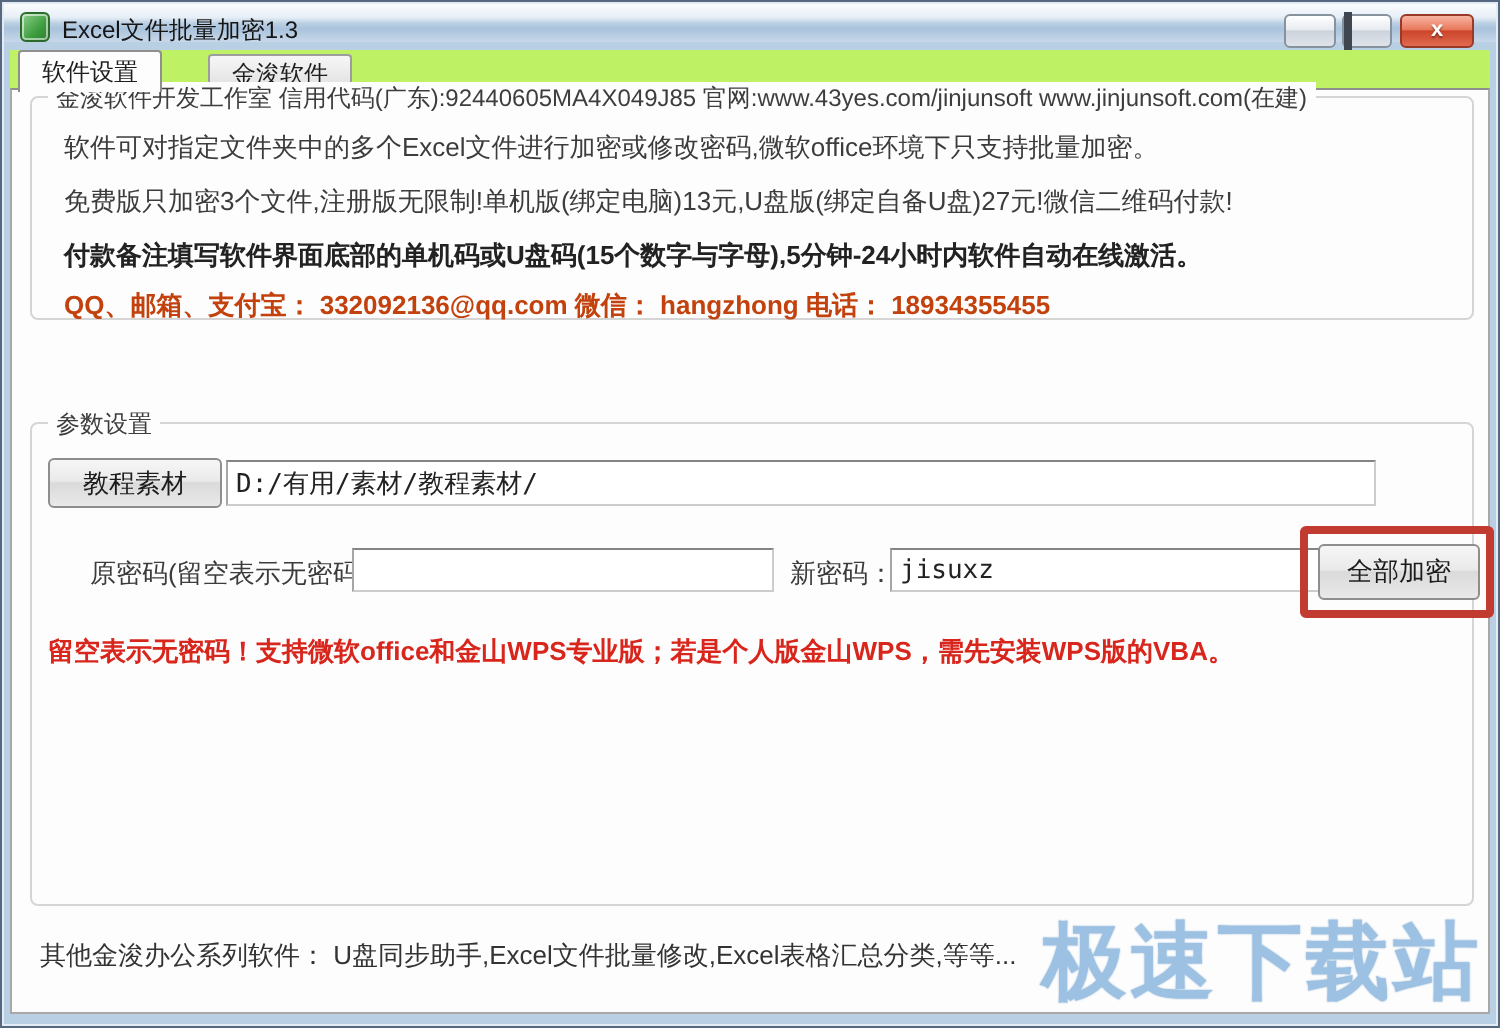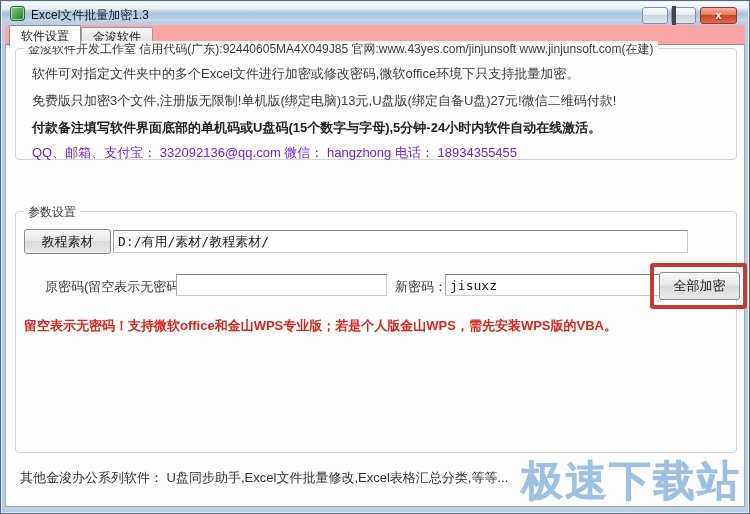--- a/index.html
+++ b/index.html
@@ -39,32 +39,32 @@
   .winbtn.close {
     right:11px; width:37px;
     background:linear-gradient(#f7b4a2,#e8795c 45%,#cc452a 50%,#e06a4f);
     border-color:#993a29;
   }
   .min-glyph { width:9px; height:3px; background:#3f4650; margin:9px auto 0; }
   .max-glyph { width:9px; height:8px; border:2px solid #3f4650; margin:3px auto 0; background:transparent; }
   .close-glyph { display:block; text-align:center; line-height:15px; font-size:11px; font-weight:bold; color:#fff; text-shadow:0 1px 1px rgba(0,0,0,.4); }
 
   
-  .tabstrip { position:absolute; top:24px; left:4px; right:4px; height:20px; background:#fca5a5; }
+  .tabstrip { position:absolute; top:24px; left:4px; right:4px; height:20px; background:#bef264; }
   .tab {
     position:absolute; font-size:12px; color:#1e1e1e; text-align:center;
     padding:0 11px; white-space:nowrap; cursor:default;
   }
   .tab.active {
     left:4px; top:0; height:21px; line-height:20px;
     background:#fdfdfd; border:1px solid #8f8f8f; border-bottom:none;
     border-radius:2px 2px 0 0; z-index:3;
   }
   .tab.inactive {
-    left:76px; top:2px; height:18px; line-height:18px;
+    left:99px; top:2px; height:18px; line-height:18px;
     background:linear-gradient(#f6f6f6,#e0e0e0);
     border:1px solid #9d9d9d; border-bottom:none;
     border-radius:2px 2px 0 0; z-index:1;
   }
 
   
   .tabpage {
     position:absolute; top:43px; left:4px; right:4px; bottom:6px;
     background:#fdfdfd; border:1px solid #a8a8a8; border-top-color:#8f8f8f; z-index:2;
   }
@@ -74,21 +74,21 @@
     position:absolute; top:-8px; left:8px; background:#fdfdfd; padding:0 4px;
     font-size:12px; color:#3d3d3d; white-space:nowrap;
   }
   .gb-info  { left:9px;  top:3px;   width:722px; height:112px; }
   .gb-param { left:9px;  top:166px; width:722px; height:242px; }
 
   .info-line { position:absolute; left:16px; font-size:13px; color:#3c3c3c; white-space:nowrap; }
   .info-line.l1 { top:16px; }
   .info-line.l2 { top:43px; }
   .info-line.l3 { top:70px; font-weight:bold; color:#222; }
-  .info-line.contact { top:95px; color:#6d28d9; }
+  .info-line.contact { top:95px; color:#c2410c;font-weight:bold; }
 
   .btn {
     border:1px solid #8e8e8e; border-radius:3px;
     background:linear-gradient(#f6f6f6,#eaeaea 45%,#dadada 50%,#e9e9e9);
     font-family:inherit; font-size:13px; color:#1c1c1c; cursor:default;
   }
   .choose-folder { position:absolute; left:8px; top:17px; width:87px; height:25px; }
 
   .tb {
     position:absolute; height:23px;

